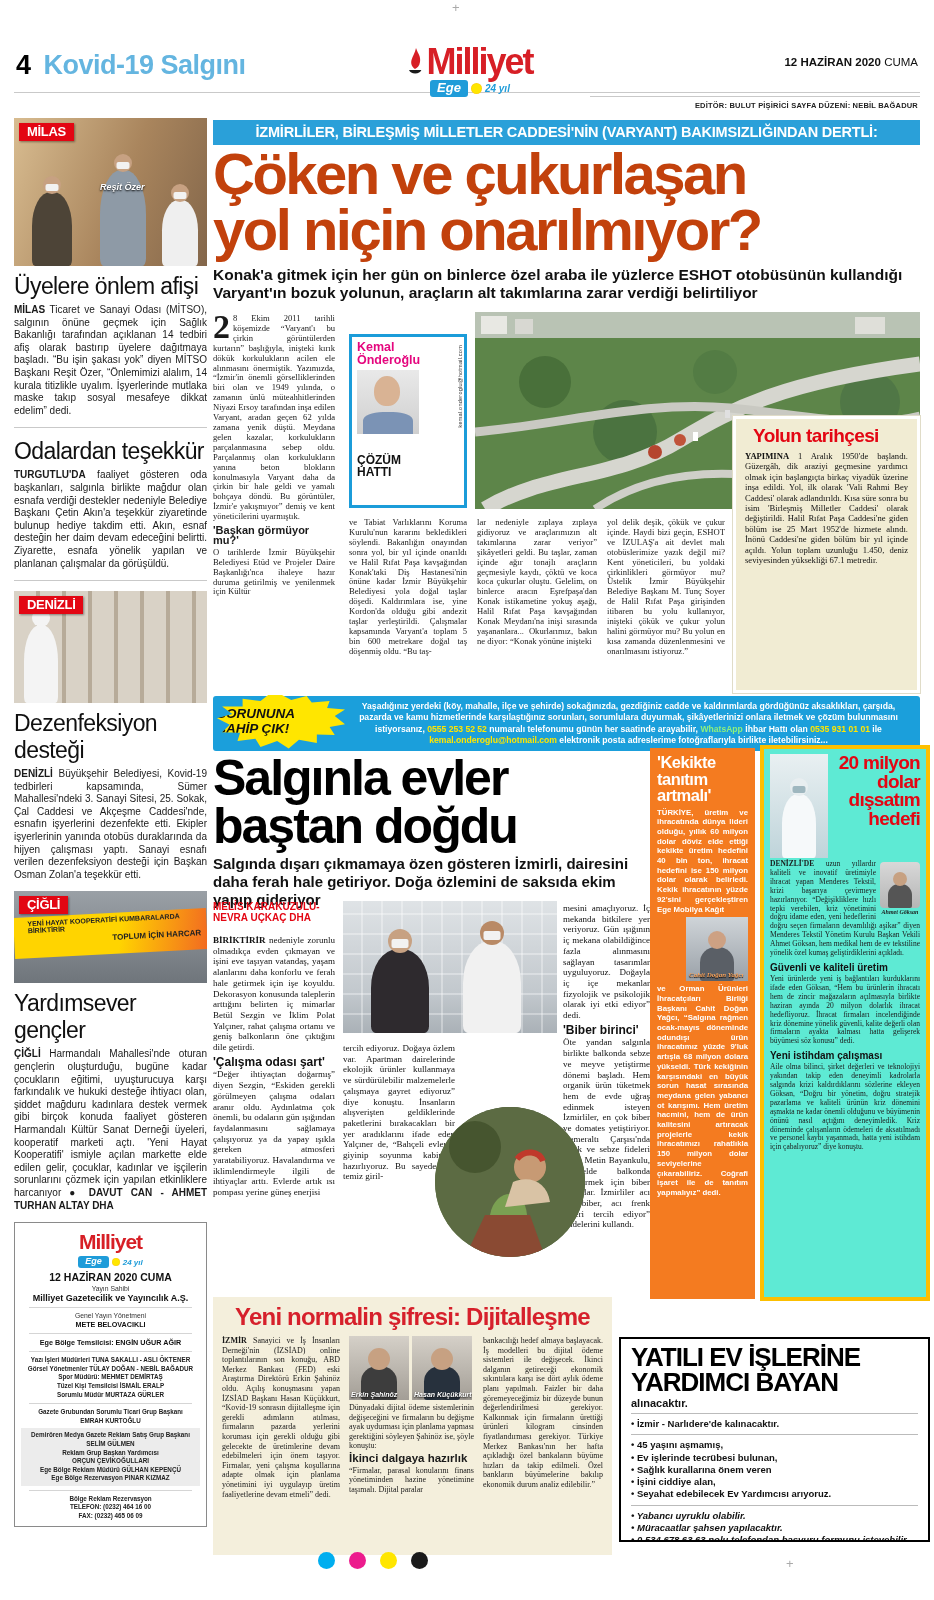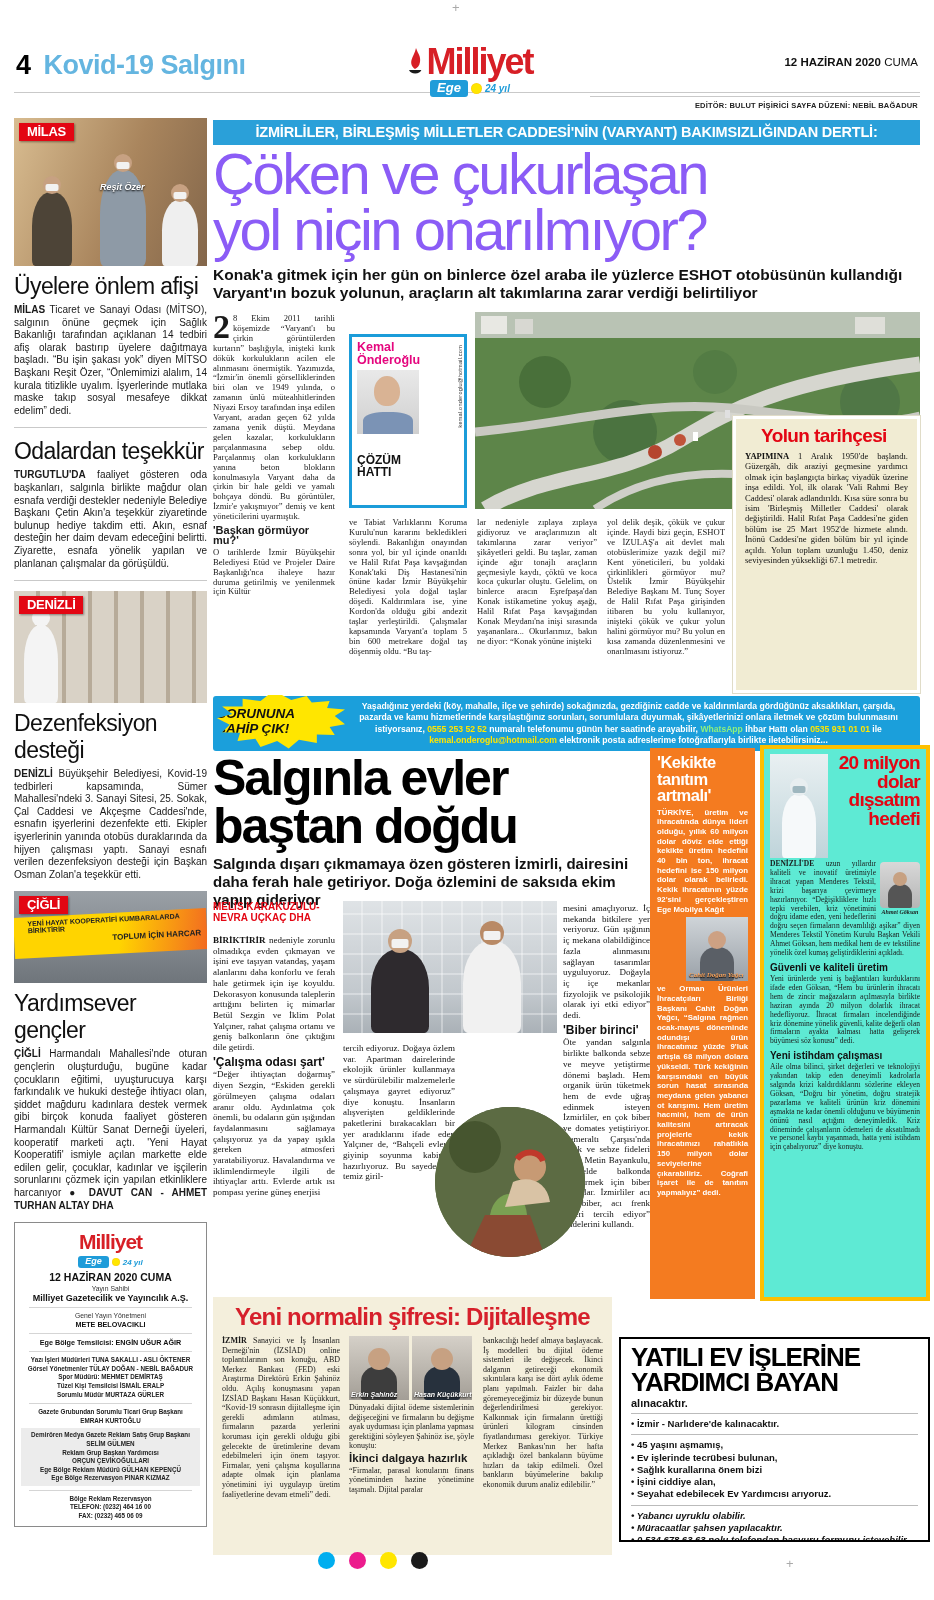--- a/index.html
+++ b/index.html
@@ -51,41 +51,41 @@
   .imp-date{font-size:10.5px;font-weight:800;margin-top:3px;}
   .imp-line{font-size:6.8px;color:#333;margin-top:2px;}
   .imp-company{font-size:9px;font-weight:700;margin-top:1px;}
   .imp-bold{font-size:7.2px;font-weight:800;margin-top:1px;}
   .imprint hr{border:none;border-top:1px solid #d5d5d5;margin:4px 8px;}
   .imp-list div{font-size:6.3px;font-weight:700;color:#222;line-height:8.6px;}
   .imp-shaded{background:#ececec;padding:3px 2px;margin-top:3px;}
   
   .kicker{position:absolute;left:213px;top:120px;width:707px;height:25px;background:#2aa0d9;color:#fff;
       font-weight:800;font-size:14.5px;letter-spacing:-0.2px;text-align:center;line-height:25px;box-sizing:border-box;}
-  .headline{position:absolute;left:213px;top:146px;width:707px;font-size:58px;font-weight:400;
-      letter-spacing:-2.5px;line-height:0.96;color:#8b5cf6;}
+  .headline{position:absolute;left:213px;top:146px;width:707px;font-size:58px;font-weight:700;
+      letter-spacing:-2.5px;line-height:0.96;color:#c2410c;}
   .subhead{position:absolute;left:213px;top:266px;width:695px;font-size:15.5px;font-weight:800;line-height:1.18;color:#111;}
   .article{position:absolute;left:213px;top:312px;width:707px;height:381px;}
   .serifcol{position:absolute;font-family:"Liberation Serif",serif;font-size:8.6px;line-height:9.9px;
       text-align:justify;color:#1a1a1a;overflow:hidden;}
   .dropcap{float:left;font-size:34px;line-height:26px;font-weight:700;padding-right:3px;font-family:"Liberation Serif",serif;}
   .colsub{font-family:"Liberation Sans",sans-serif;font-weight:800;font-size:11px;margin:4px 0 2px;text-align:left;}
   .kemal-box{position:absolute;left:136px;top:22px;width:118px;height:174px;border:3px solid #1b9cd9;background:#fff;
       box-sizing:border-box;padding:4px 12px 4px 5px;}
   .kemal-name{color:#e5067e;font-weight:800;font-size:12.5px;line-height:1.0;}
   .kemal-photo{width:62px;height:64px;margin:4px 0;background:linear-gradient(#e9e9e9,#cfcfcf);position:relative;}
   .kemal-photo .kp-head{position:absolute;left:17px;top:6px;width:26px;height:30px;border-radius:50% 50% 45% 45%;background:#d9b394;}
   .kemal-photo .kp-body{position:absolute;left:6px;bottom:0;width:50px;height:22px;border-radius:40% 40% 0 0;background:#7b93b5;}
   .kemal-label{font-weight:800;font-size:12px;line-height:1.0;margin-top:20px;}
   .kemal-mail{position:absolute;right:1px;top:8px;writing-mode:vertical-rl;transform:rotate(180deg);
       font-size:5.6px;color:#333;letter-spacing:0.2px;}
   .aerial{position:absolute;left:262px;top:0;width:445px;height:197px;}
   .history{position:absolute;left:520px;top:104px;width:187px;height:277px;background:#f1ecd3;border:3px solid #fff;
       box-sizing:border-box;padding:6px 9px;outline:1px solid #e0dcc8;}
-  .history h3{margin:0 16px 4px;color:#e30613;font-size:19px;font-weight:800;letter-spacing:-0.6px;}
+  .history h3{margin:0 8px 4px;color:#e30613;font-size:19px;font-weight:800;letter-spacing:-0.6px;}
   .history p{margin:0;font-family:"Liberation Serif",serif;font-size:8.6px;line-height:10.4px;text-align:justify;}
   
   .banner{position:absolute;left:213px;top:696px;width:707px;height:55px;background:#1b9fdb;border-radius:3px;
       display:flex;align-items:center;box-sizing:border-box;padding:3px 8px 3px 4px;}
   .star{flex:0 0 128px;height:54px;margin-top:-4px;background:#ffe600;display:flex;flex-direction:column;justify-content:center;
       font-weight:800;font-style:italic;font-size:13.5px;color:#111;line-height:1.05;
       clip-path:polygon(50% 0%,58% 10%,70% 3%,74% 15%,88% 12%,86% 25%,100% 28%,92% 40%,100% 55%,88% 60%,92% 75%,78% 74%,78% 90%,64% 84%,56% 100%,47% 86%,34% 97%,30% 82%,16% 86%,18% 71%,4% 70%,10% 56%,0% 44%,12% 36%,4% 22%,20% 22%,20% 8%,34% 12%,40% 1%);}
   .banner-text{flex:1;color:#fff;font-size:8.6px;font-weight:700;line-height:11.5px;text-align:center;padding:0 6px;}
   .hl{color:#ffe600;}
   .wa{color:#8df07e;}
@@ -477,21 +477,21 @@
     </h3>
     <div class="alin">alınacaktır.</div>
     <hr>
     <div class="ad-list">
         <div>İzmir - Narlıdere'de kalınacaktır.</div>
       </div>
     <hr>
     <div class="ad-list">
         <div>45 yaşını aşmamış,</div>
         <div>Ev işlerinde tecrübesi bulunan,</div>
-        <div>Sağlık kurallarına önem bizi</div>
+        <div>Sağlık kurallarına önem veren</div>
         <div>İşini ciddiye alan,</div>
         <div>Seyahat edebilecek Ev Yardımcısı arıyoruz.</div>
       </div>
     <hr>
     <div class="ad-list ital">
         <div>Yabancı uyruklu olabilir.</div>
         <div>Müracaatlar şahsen yapılacaktır.</div>
         <div>0 534 678 63 63 nolu telefondan başvuru formunu isteyebilir ve doldurduktan sonra formları bize geri gönderebilirsiniz.</div>
       </div>
   </div>

